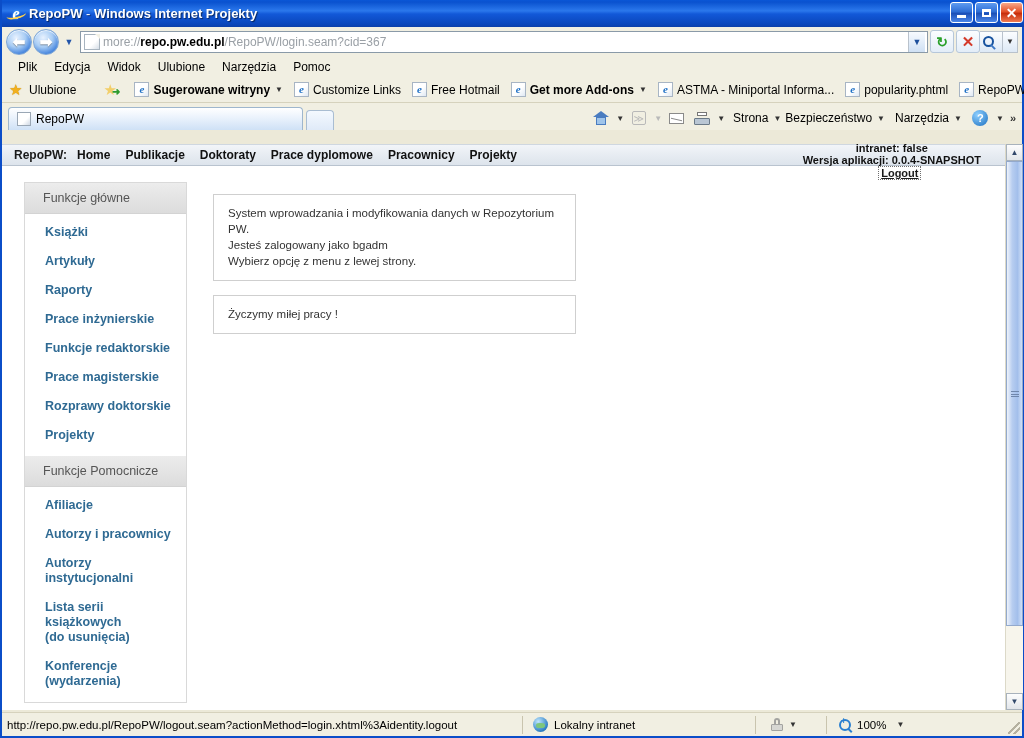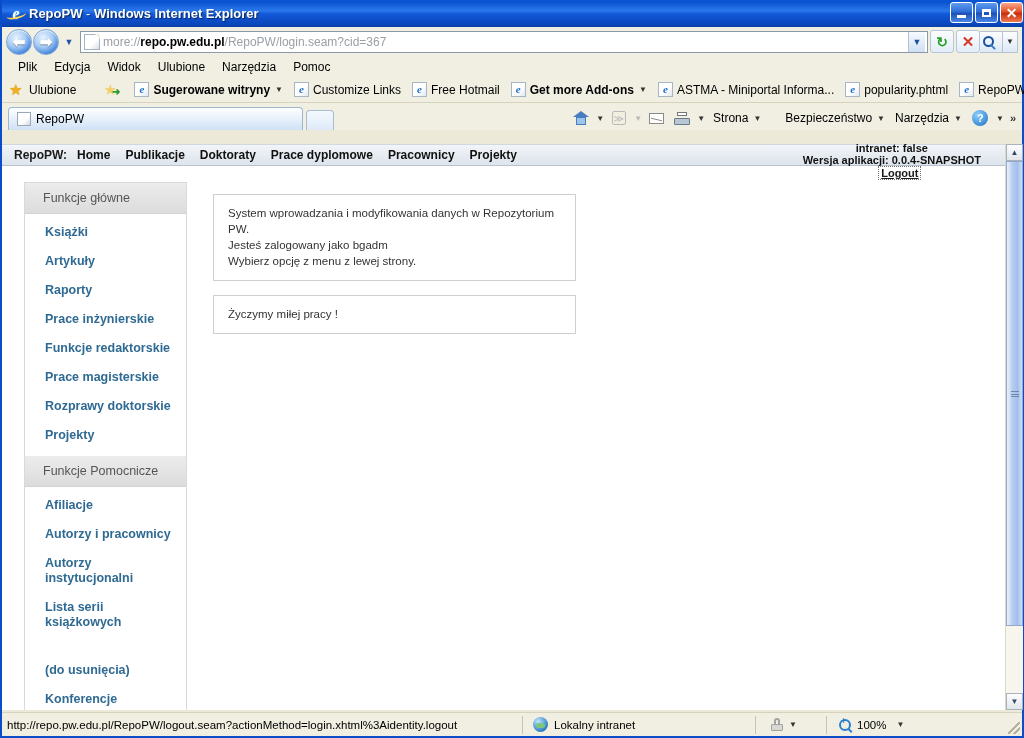--- a/index.html
+++ b/index.html
@@ -154,21 +154,21 @@
             border:1px dotted #6f6f6f; padding:0 2px; }
 
   
   #pagebody { display:flex; padding-top:16px; }
   #sidebar { width:163px; margin-left:22px; border:1px solid #d9d9d9; background:#fff; }
   .sec-head { background:linear-gradient(to bottom,#ececec,#dcdcdc);
               border-bottom:1px solid #d3d3d3; color:#555;
               font-size:12.5px; padding:8px 0 8px 18px; }
   .sec-list { padding:4px 0 6px 0; }
   .sec-item { color:#2f6a93; font-size:12.5px; font-weight:bold; padding:7px 8px 7px 20px; line-height:15px; }
-  .sec-item .l2 { display:block;margin-top:33px; }
+  .sec-item .l2 { display:block; }
 
   #content { margin-left:26px; padding-top:12px; }
   .panel { border:1px solid #cfcfcf; background:#fff; padding:10px 14px 11px 14px;
            color:#333; font-size:11.5px; line-height:16px; width:363px; }
   .panel + .panel { margin-top:14px; }
 
   
   #vscroll { width:17px; height:566px; background:#f4f2e9; border-left:1px solid #dcd9c8;
              position:relative; flex:none; }
   .sbtn { width:17px;height:17px; background:linear-gradient(to bottom,#fdfdfd,#e2e6ea);
@@ -213,21 +213,21 @@
 <body>
 
 <div id="window">
 
   <div id="titlebar">
     <div class="ie-logo">
       <span class="swoosh"></span>
         <span class="e">e</span>
     </div>
     <div id="title-text">
-      <span>RepoPW</span><span class="sep"> - </span><span>Windows Internet Explorer</span>
+      <span>RepoPW</span><span class="sep"> - </span><span>Windows Internet Projekty</span>
     </div>
     <div id="win-buttons">
       <div class="win-btn">
           <span class="min"></span>
         </div>
       <div class="win-btn">
           <span class="res"></span>
         </div>
       <div class="win-btn close">
           <span class="x">✕</span>
@@ -367,21 +367,21 @@
               <span class="top"></span>
               <span class="bot"></span>
             </span>
           </span>
         <span class="caret">▼</span>
       </div>
       <div class="cmd" style="margin-left:8px">
         <span>Strona</span>
         <span class="caret">▼</span>
       </div>
-      <div class="cmd" style="margin-left:24px">
+      <div class="cmd" style="margin-left:4px">
         <span>Bezpieczeństwo</span>
         <span class="caret">▼</span>
       </div>
       <div class="cmd" style="margin-left:10px">
         <span>Narzędzia</span>
         <span class="caret">▼</span>
       </div>
       <div class="cmd" style="margin-left:8px">
         <span class="cmdico">
             <span class="help-ico">?</span>

